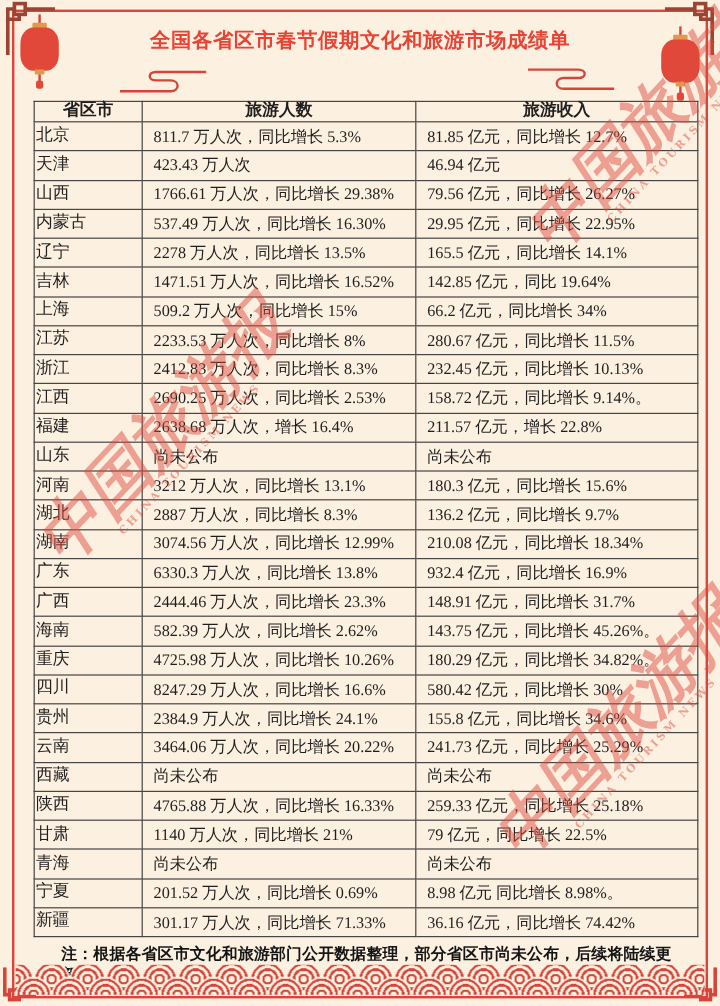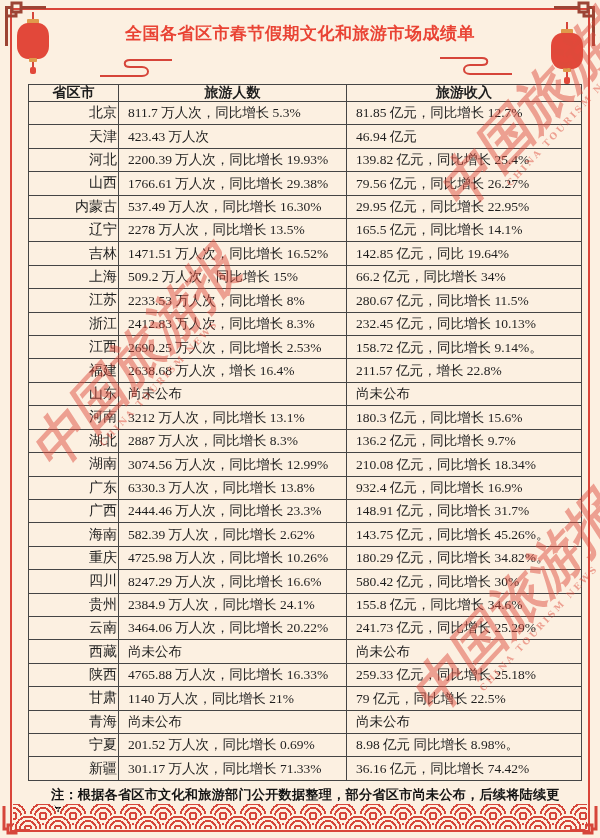--- a/index.html
+++ b/index.html
@@ -42,21 +42,21 @@
   table{
     position:absolute;left:28px;top:84px;width:544px;height:697px;
     border-collapse:collapse;table-layout:fixed;
     font-size:13.5px;color:#1e1e1e;
   }
   th,td{border:1px solid #454545;line-height:1;background:transparent;}
   th{font-size:14px;font-weight:bold;text-align:center;}
   th:nth-child(1){width:87px;}
   th:nth-child(2){width:225px;}
   th:nth-child(3){width:232px;}
-  td.c-prov{text-align:right;font-size:14px;}
+  td.c-prov{text-align:left;font-size:14px;}
   td.c-data{text-align:left;padding-left:9px;}
   
   .note{
     position:absolute;left:30px;top:786px;right:20px;
     font-size:13.2px;font-weight:bold;color:#141414;letter-spacing:.2px;margin-left:21px;
   }
   
   .waves{
     position:absolute;left:13px;right:13px;top:804px;height:25px;
     background:
@@ -160,25 +160,20 @@
         <td class="c-prov">北京</td>
         <td class="c-data">811.7 万人次，同比增长 5.3%</td>
         <td class="c-data">81.85 亿元，同比增长 12.7%</td>
       </tr>
       <tr>
         <td class="c-prov">天津</td>
         <td class="c-data">423.43 万人次</td>
         <td class="c-data">46.94 亿元</td>
       </tr>
       <tr>
-        <td class="c-prov">河北</td>
-        <td class="c-data">2200.39 万人次，同比增长 19.93%</td>
-        <td class="c-data">139.82 亿元，同比增长 25.4%</td>
-      </tr>
-      <tr>
         <td class="c-prov">山西</td>
         <td class="c-data">1766.61 万人次，同比增长 29.38%</td>
         <td class="c-data">79.56 亿元，同比增长 26.27%</td>
       </tr>
       <tr>
         <td class="c-prov">内蒙古</td>
         <td class="c-data">537.49 万人次，同比增长 16.30%</td>
         <td class="c-data">29.95 亿元，同比增长 22.95%</td>
       </tr>
       <tr>

